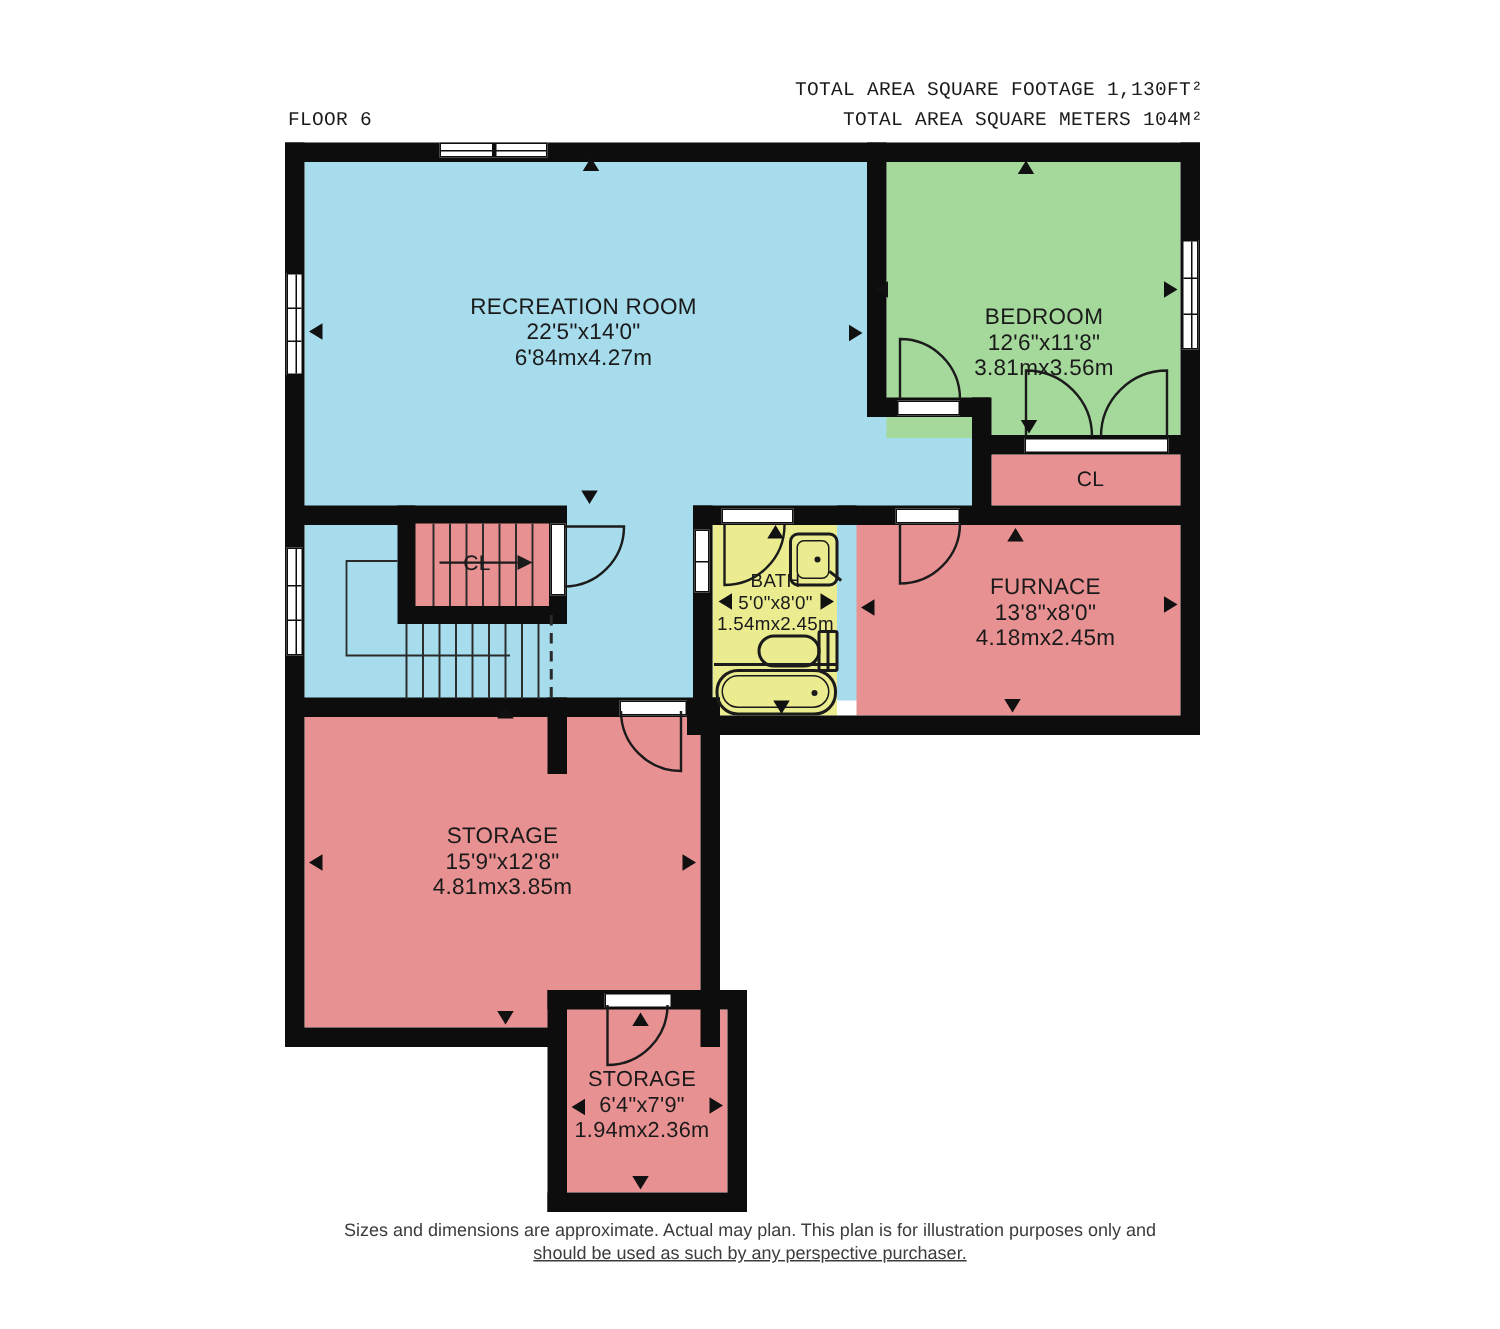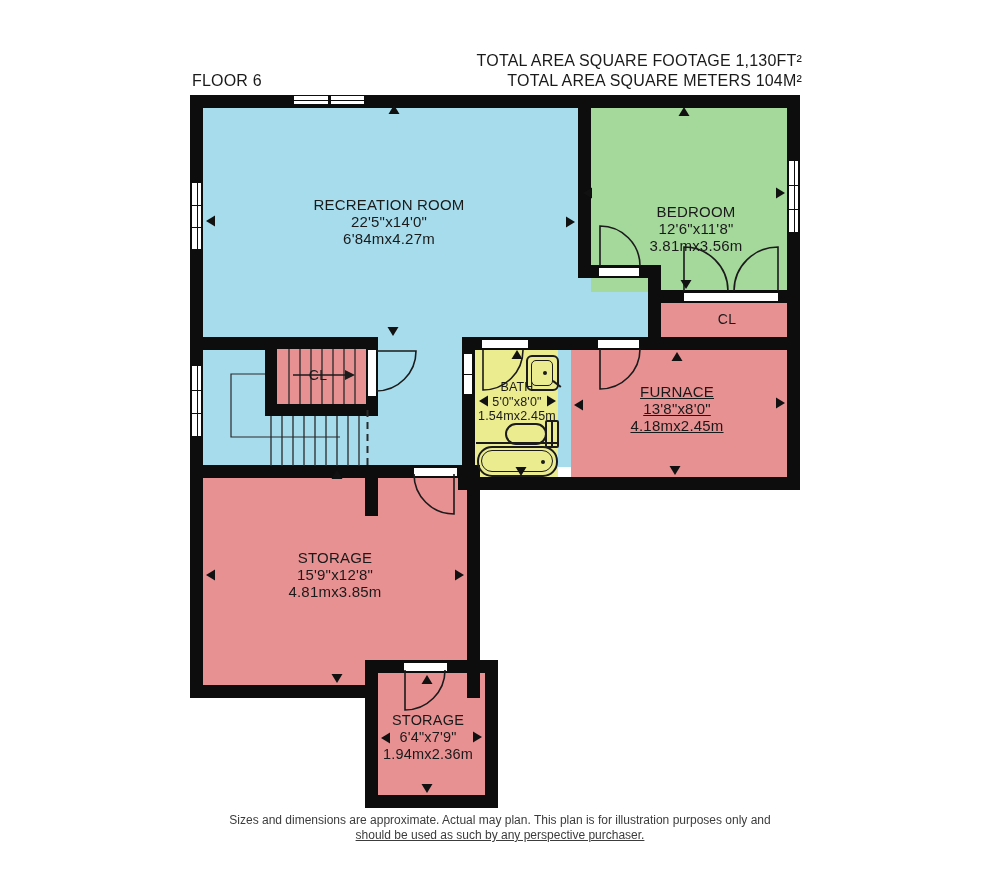--- a/index.html
+++ b/index.html
@@ -10,21 +10,21 @@
   .room{position:absolute;}
   .blue{background:#a6dcec;}
   .green{background:#a5d89b;}
   .pink{background:#e89192;}
   .yellow{background:#ebeb90;}
   .win{position:absolute;background:#ffffff;border:1.3px solid #0d0d0d;box-sizing:border-box;}
   .win i{position:absolute;background:#0d0d0d;}
   .jamb{position:absolute;background:#ffffff;border:1px solid #0d0d0d;box-sizing:border-box;}
   .label{position:absolute;text-align:center;font-size:15px;line-height:17px;letter-spacing:.2px;}
   .label.small{font-size:12.5px;line-height:14.5px;}
-  .hdr{position:absolute;font-size:16px;letter-spacing:.2px;}
+  .hdr{position:absolute;font-size:13px;letter-spacing:.2px;font-family:Liberation Mono, monospace;}
   .hdr-right{right:198px;text-align:right;}
   .fixture{position:absolute;border:2px solid #1b1b1b;box-sizing:border-box;}
   .fixture-thin{position:absolute;border:1.3px solid #1b1b1b;box-sizing:border-box;}
   .footer-line{position:absolute;left:0;width:1000px;text-align:center;font-size:12px;line-height:14px;color:#3c3c3c;}
   svg.overlay{position:absolute;left:0;top:0;pointer-events:none;}
 </style>
 </head>
 <body>
 
 <div id="stage">
@@ -169,21 +169,21 @@
     <div>22'5"x14'0"</div>
     <div>6'84mx4.27m</div>
   </div>
   <div class="label" style="left:596px;top:171px;width:200px;margin-top:32px;">
     <div>BEDROOM</div>
     <div>12'6"x11'8"</div>
     <div>3.81mx3.56m</div>
   </div>
   <div class="label" style="left:677px;top:311px;width:100px;font-size:14px;">CL</div>
   <div class="label" style="left:298px;top:367px;width:40px;font-size:14px;">CL</div>
-  <div class="label" style="left:577px;top:383px;width:200px;text-decoration:underline;">
+  <div class="label" style="left:597px;top:383px;width:200px;">
     <div>FURNACE</div>
     <div>13'8"x8'0"</div>
     <div>4.18mx2.45m</div>
   </div>
   <div class="label small" style="left:457px;top:380px;width:120px;">
     <div>BATH</div>
     <div>5'0"x8'0"</div>
     <div>1.54mx2.45m</div>
   </div>
   <div class="label" style="left:235px;top:549px;width:200px;">

